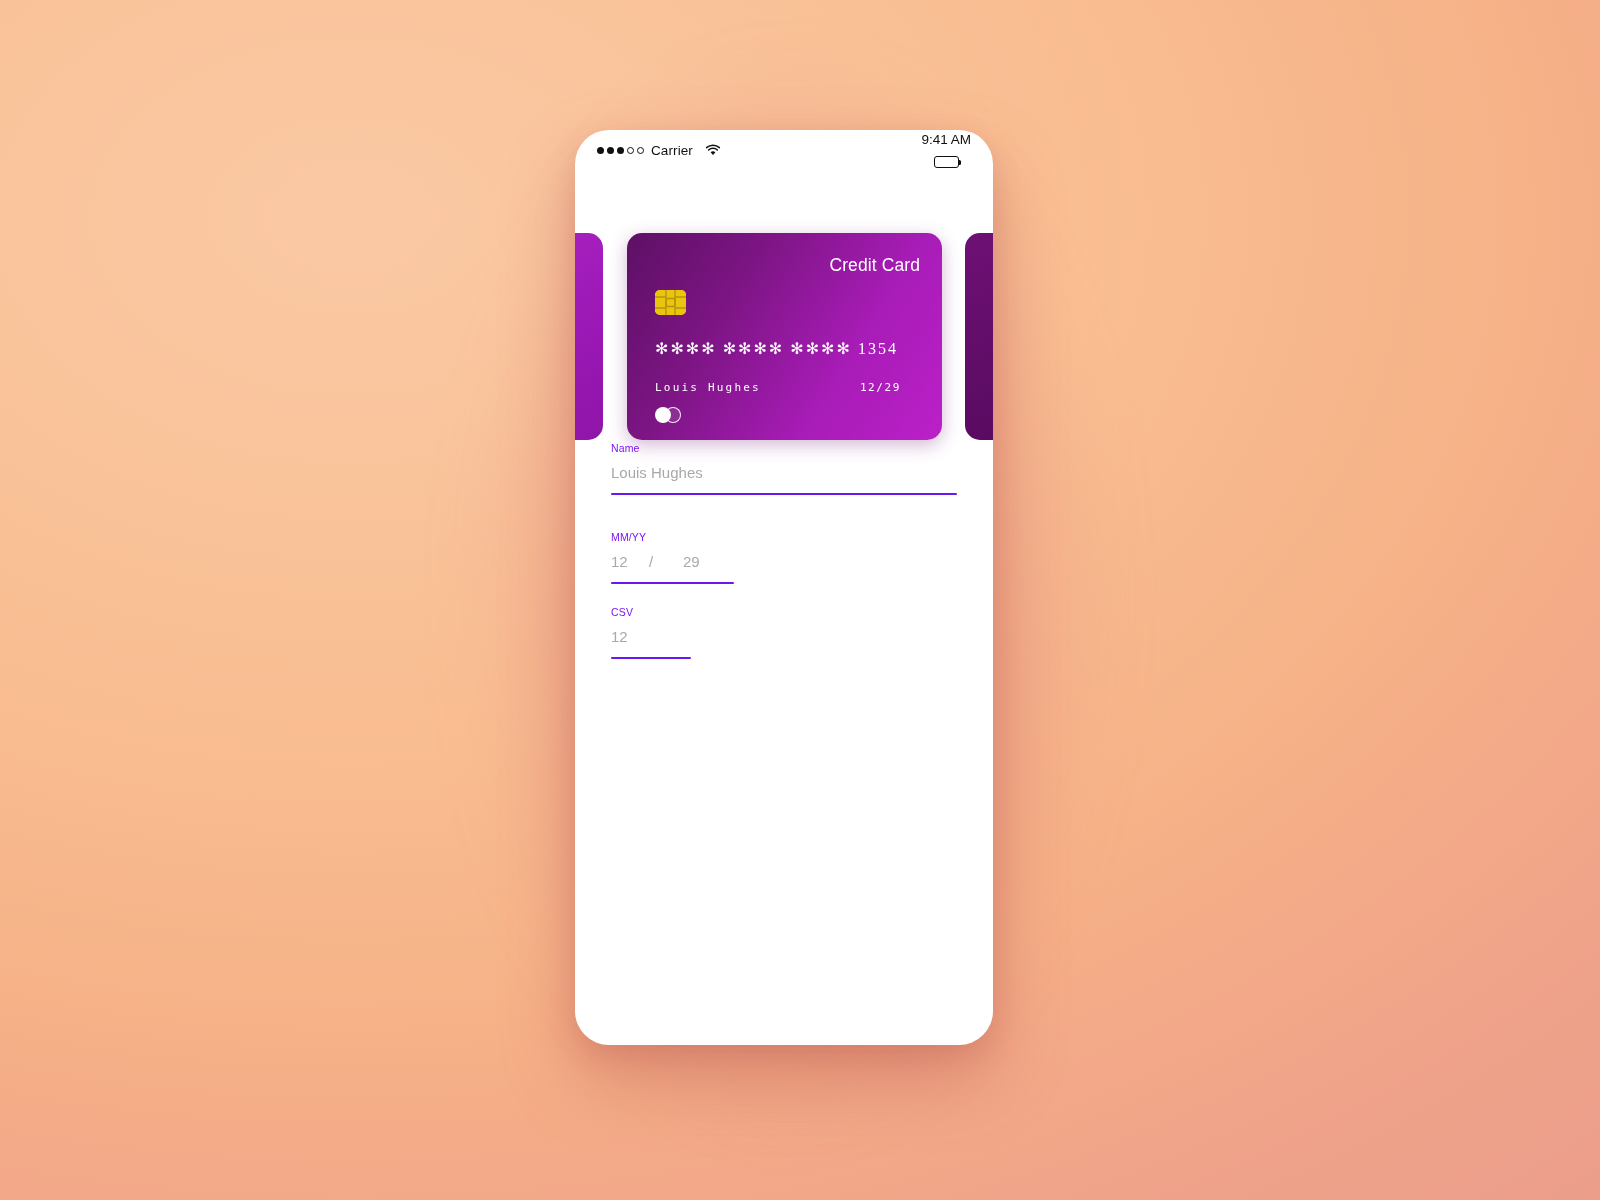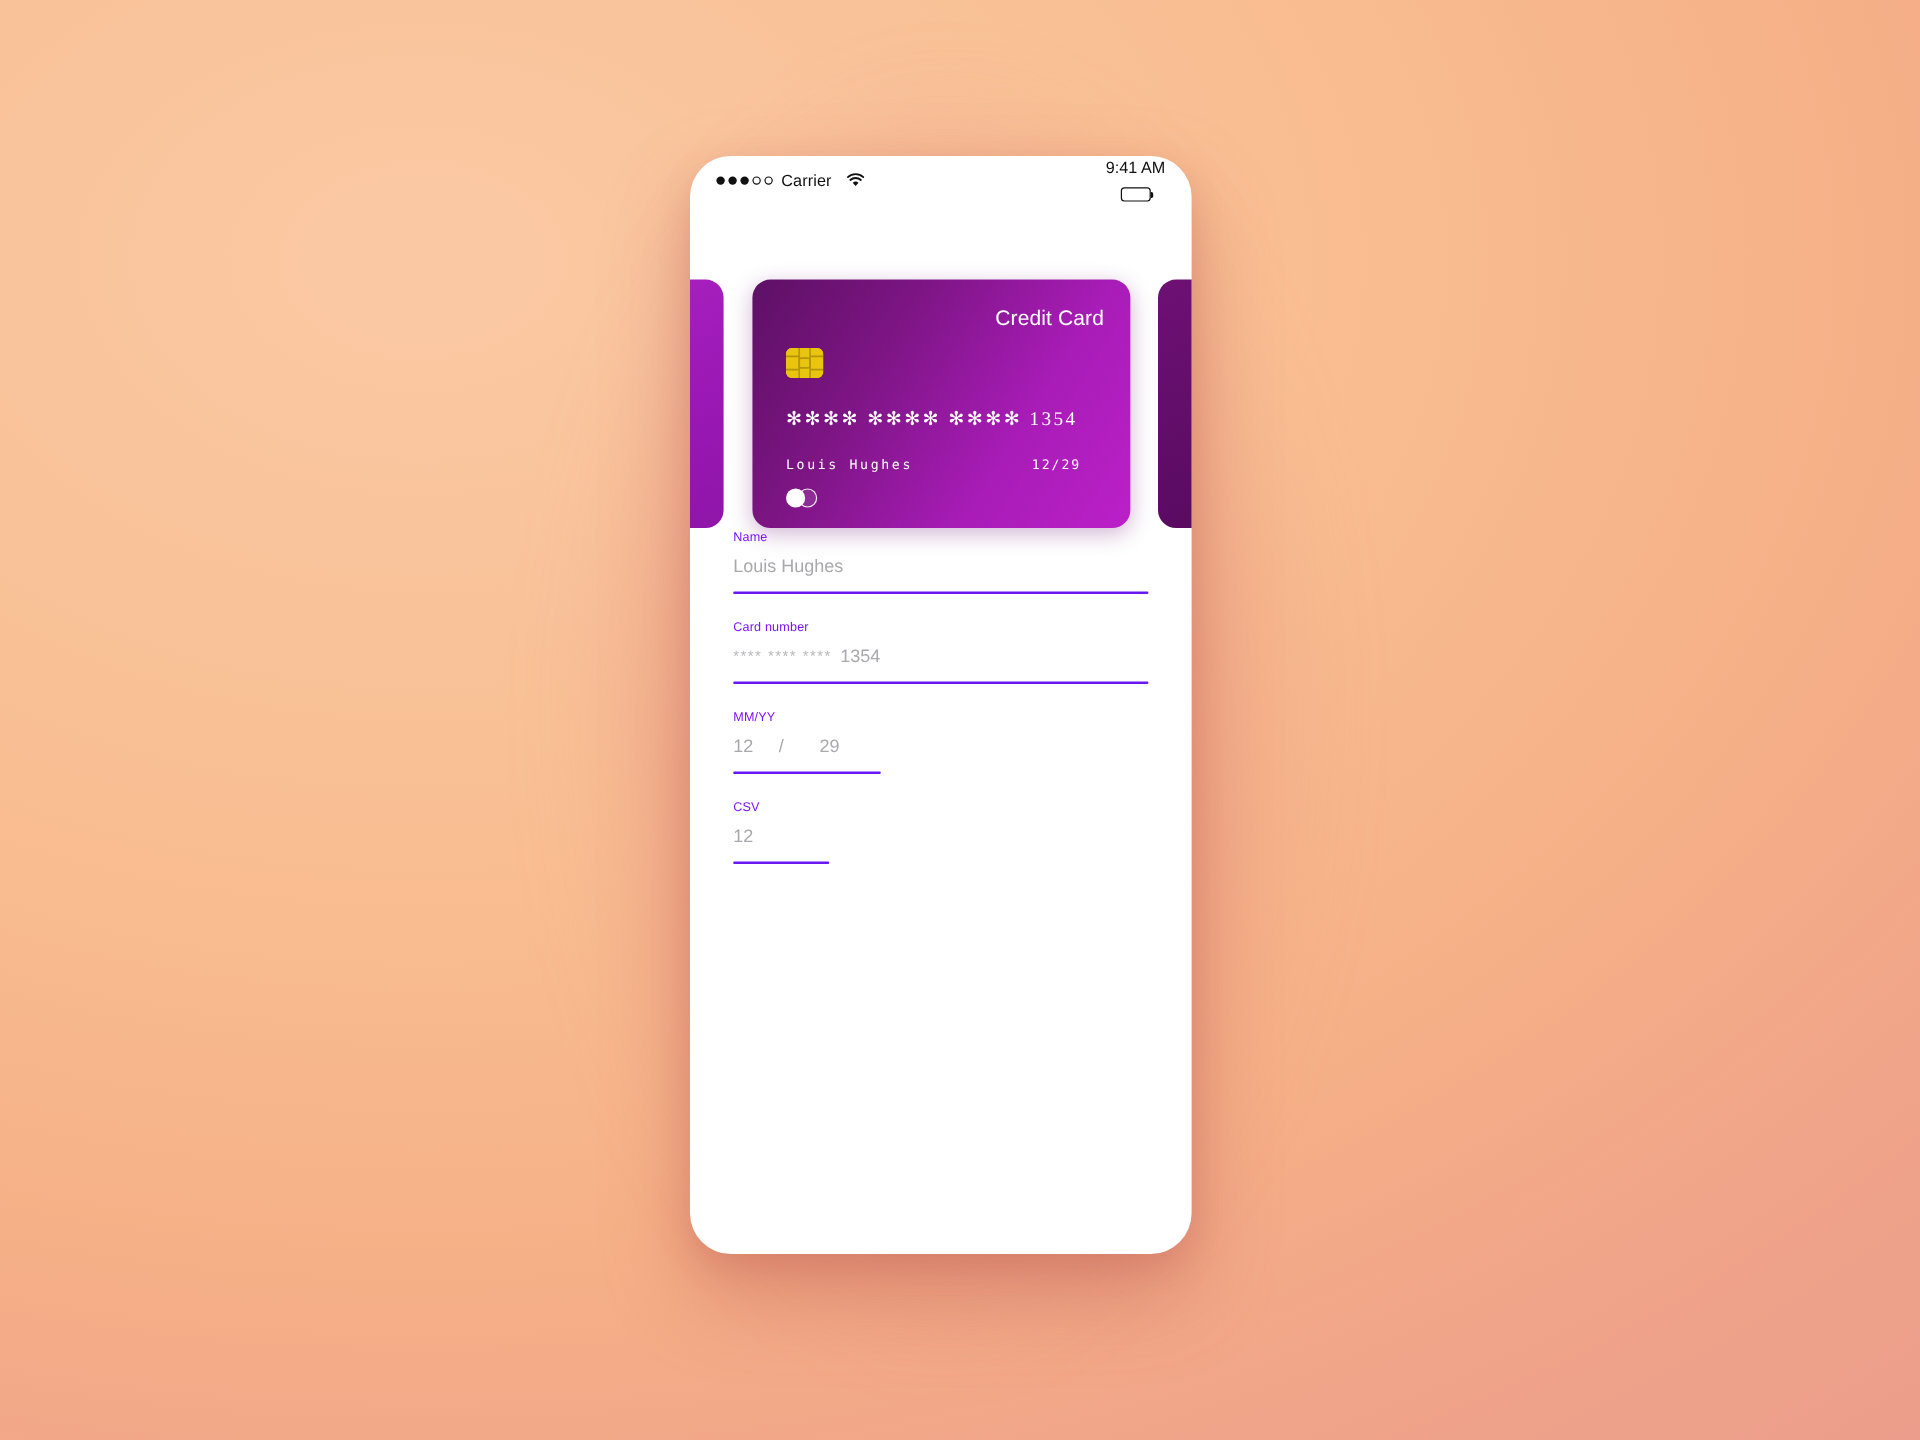--- a/index.html
+++ b/index.html
@@ -344,28 +344,20 @@
   <div class="form-area">
 
 
     <div class="field">
       <div class="field-label">Name</div>
       <div class="field-value" placeholder="Louis Hughes">Louis Hughes</div>
       <div class="underline u-full"></div>
     </div>
     <div class="f-gap"></div>
 
-    <div class="field">
-      <div class="field-label">Card number</div>
-      <div class="field-value">
-        <span class="mask">**** **** ****</span>
-        <span>1354</span>
-      </div>
-      <div class="underline u-full"></div>
-    </div>
     <div class="f-gap"></div>
 
     <div class="field">
       <div class="field-label">MM/YY</div>
       <div class="field-value mmyy-row">
         <span class="mm">12</span>
         <span class="sep">/</span>
         <span>29</span>
       </div>
       <div class="underline u-mid"></div>

